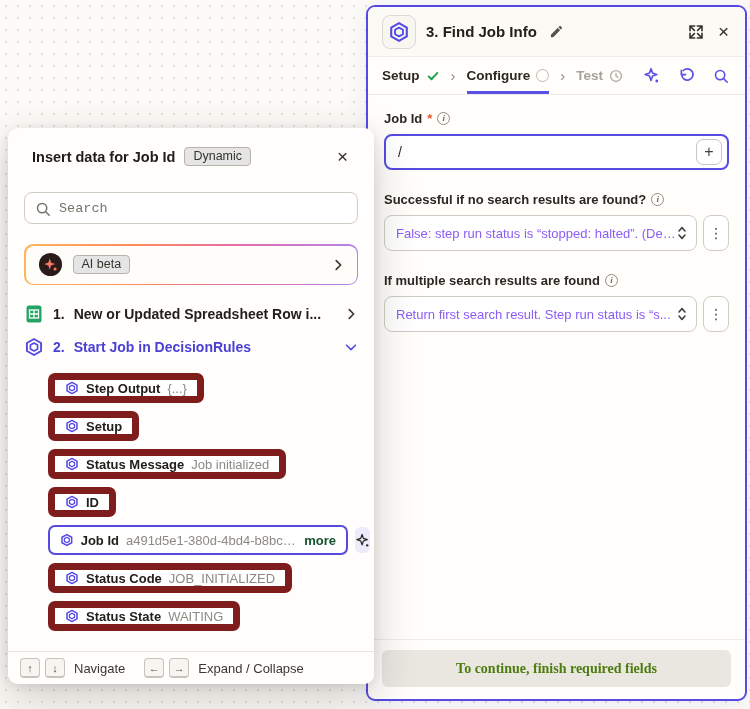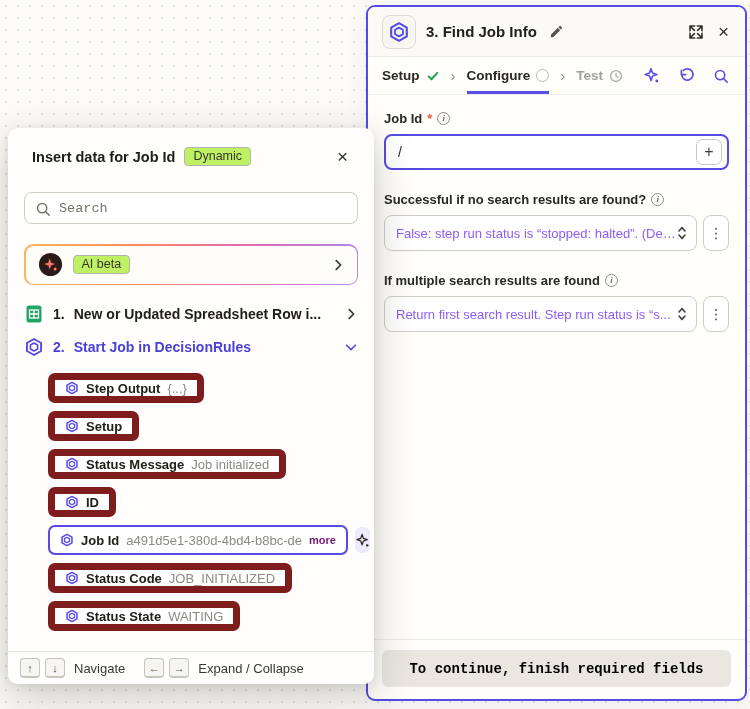--- a/index.html
+++ b/index.html
@@ -76,36 +76,36 @@
     white-space:nowrap; overflow:hidden; text-overflow:ellipsis;
   }
   .kebab-btn {
     width:26px; height:36px; border:1px solid #cfccc4; border-radius:8px; background:#fff;
     font-size:14px; color:#45423b; display:flex; align-items:center; justify-content:center; cursor:pointer;
     letter-spacing:0;
   }
   .panel-footer { flex:0 0 auto; border-top:1px solid #eeece6; padding:10px 14px 12px; }
   .disabled-btn {
     width:100%; height:37px; background:#e9e7e0; border:none; border-radius:6px;
-    font-size:14px; font-weight:700; color:#000000; cursor:not-allowed;
-    font-family:Liberation Mono, monospace;
+    font-size:14px; font-weight:700; color:#4d7c0f; cursor:not-allowed;
+    font-family:Liberation Serif, serif;
   }
 
   
   .popup {
     position:absolute; left:8px; top:128px; width:366px; height:556px;
     background:#fffefc; border-radius:10px; z-index:10;
     box-shadow:0 14px 44px rgba(40,35,30,.22), 0 2px 10px rgba(40,35,30,.10);
     display:flex; flex-direction:column;
   }
   .popup-header { display:flex; align-items:center; gap:9px; padding:17px 24px 0; }
   .popup-title { font-size:14.5px; font-weight:700; color:#201c17; }
   .badge {
     border:1px solid #b7b3ab; border-radius:4px; padding:1px 8px 2px;
-    font-size:12.5px; color:#36332c; background:#bef264;
+    font-size:12.5px; color:#36332c; background:#e5e5e5;
   }
   .popup-close { margin-left:auto; }
 
   .search-wrap { margin:24px 16px 0; position:relative; }
   .search-input {
     width:100%; height:32px; border:1px solid #cfccc4; border-radius:8px;
     padding:0 20px 0 34px; font-size:13.5px; color:#2b2823; background:#fff; outline:none;
     font-family:Liberation Mono, monospace;
   }
   .search-input::placeholder { color:#76726a; }
@@ -134,21 +134,21 @@
   .chip-row { display:flex; align-items:center; gap:7px; margin-bottom:8px; }
   .chip {
     display:inline-flex; align-items:center; gap:7px; height:30px;
     border:7px solid #7f1d1d; border-radius:7px; background:#fff; padding:0 10px;
     cursor:pointer; max-width:300px;
   }
   .chip.selected { border:2px solid #564ae2; }
   .chip-label { font-size:13px; font-weight:700; color:#23201b; white-space:nowrap; }
   .chip-value { font-size:13px; color:#8d8983; white-space:nowrap; overflow:hidden; text-overflow:ellipsis; }
   .chip-value:empty { display:none; }
-  .more-link { font-size:11px; font-weight:600; color:#701a75; white-space:nowrap; cursor:pointer; }
+  .more-link { font-size:13px; font-weight:600; color:#14532d; white-space:nowrap; cursor:pointer; }
   .spark-btn {
     width:26px; height:26px; border-radius:6px; background:#eceafb; border:none;
     display:flex; align-items:center; justify-content:center; cursor:pointer;
   }
 
   .popup-footer {
     flex:0 0 auto; border-top:1px solid #e8e5df; height:33px;
     display:flex; align-items:center; gap:5px; padding:0 12px;
     border-radius:0 0 10px 10px; background:#fffefc;
   }

